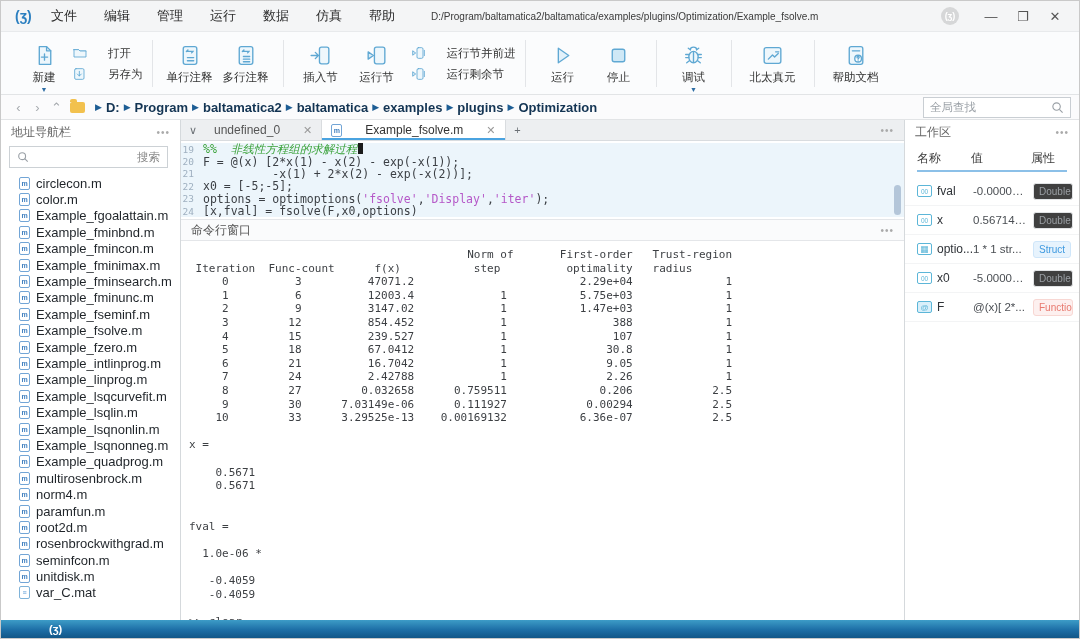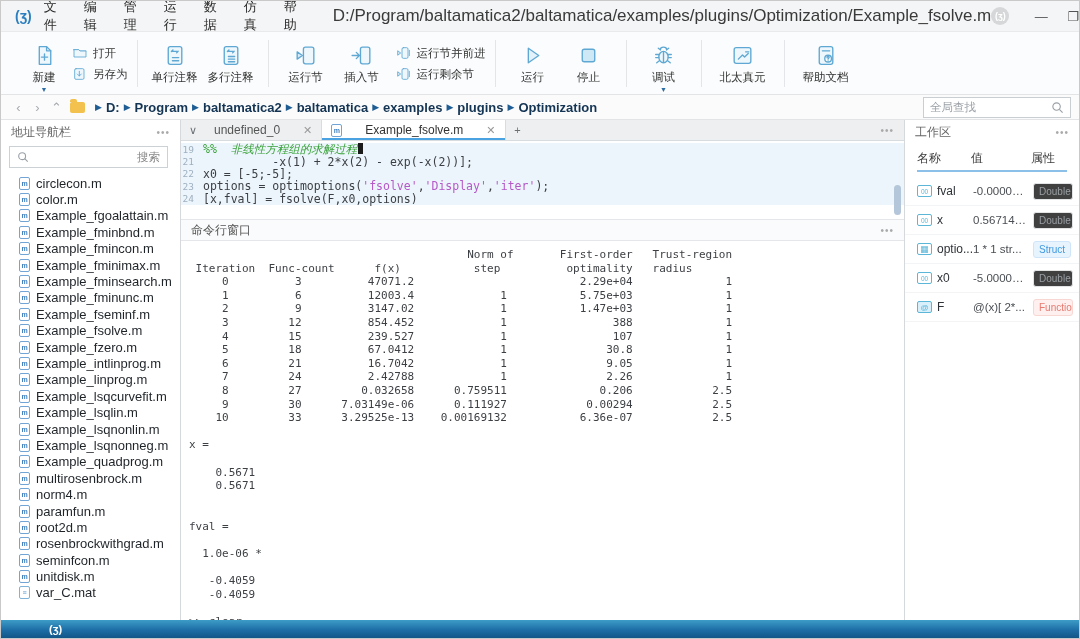--- a/index.html
+++ b/index.html
@@ -6,39 +6,39 @@
   body { font-family: "Liberation Sans", sans-serif; background: #888; }
   #app { width: 1080px; height: 639px; background: #fff; position: relative; overflow: hidden;
          display: flex; flex-direction: column; border: 1px solid #c9c9c9; }
 
   
   .titlebar { height: 30px; background: #f4f5f6; display: flex; align-items: center;
               padding: 0 10px 0 14px; flex: none; }
   .app-logo { color: #2b7fc0; font-weight: bold; font-size: 14px; width: 24px; }
   .menu-bar { display: flex; gap: 27px; margin-left: 12px; }
   .menu-item { font-size: 13px; color: #2c2c2c; cursor: default; }
-  .title-path { font-size: 17px; color: #3a3a3a; margin-left: 36px; white-space: nowrap; }
+  .title-path { font-size: 10px; color: #3a3a3a; margin-left: 36px; white-space: nowrap; }
   .win-controls { margin-left: auto; display: flex; align-items: center; gap: 4px; }
   .win-logo { width: 18px; height: 18px; border-radius: 50%; background: #d6d7d8; color: #fff;
               font-size: 9px; font-weight: bold; display: flex; align-items: center; justify-content: center; margin-right: 14px; }
   .win-btn { width: 28px; height: 22px; display: flex; align-items: center; justify-content: center;
              color: #555; font-size: 13px; }
 
   
   .toolbar { height: 64px; background: #fbfcfd; border-top: 1px solid #e8eaec; border-bottom: 1px solid #e2e4e6;
              display: flex; align-items: stretch; padding: 3px 0 2px 8px; flex: none; }
   .tgroup { display: flex; align-items: center; padding: 0 7px; }
   .tdivider { width: 1px; background: #e3e5e8; margin: 5px 2px; }
   .tbtn-big { width: 56px; display: flex; flex-direction: column; align-items: center; justify-content: center;
               position: relative; height: 100%; }
   .tbtn-big svg { width: 25px; height: 25px; }
   .tbtn-big .tlabel { font-size: 11.5px; color: #333; margin-top: 2px; white-space: nowrap; }
   .caret-down { position: absolute; bottom: -1px; font-size: 7px; color: #2e6da4; }
   .tstack { display: flex; flex-direction: column; justify-content: center; gap: 5px; }
-  .tbtn-small { display: flex; align-items: center; gap: 5px; }
+  .tbtn-small { display: flex; align-items: center; gap: 20px; }
   .tbtn-small svg { width: 16px; height: 16px; }
   .tbtn-small .tlabel { font-size: 11.5px; color: #333; white-space: nowrap; }
 
   
   .navrow { height: 25px; background: #fbfbfc; border-bottom: 1px solid #e2e4e6; display: flex;
             align-items: center; padding: 0 8px; flex: none; }
   .nav-arrow { color: #a7abaf; font-size: 13px; width: 19px; text-align: center; }
   .folder-ic { width: 15px; height: 11px; background: #f2c14e; border-radius: 2px; position: relative; margin: 0 6px 0 4px; }
   .folder-ic::before { content: ""; position: absolute; top: -3px; left: 0; width: 7px; height: 3px;
                        background: #f2c14e; border-radius: 2px 2px 0 0; }
@@ -201,31 +201,31 @@
             <path d="M9.5 8l5 0M9 8.2l1.5-1.5M14 9.5l1.5-1.5"></path>
           <path d="M10 13h6M10 15.5h6M10 18h6"></path>
         </svg>
         <span class="tlabel">多行注释</span>
       </div>
     </div>
     <div class="tdivider"></div>
     <div class="tgroup">
       <div class="tbtn-big">
         <svg viewBox="0 0 24 24" class="ticon">
+          <rect x="11" y="4" width="9" height="16" rx="2" fill="#eef7fc"></rect>
+            <path d="M3 12h7M7 9l3 3-3 3"></path>
+        </svg>
+        <span class="tlabel">插入节</span>
+      </div>
+      <div class="tbtn-big">
+        <svg viewBox="0 0 24 24" class="ticon">
           <rect x="10" y="4" width="10" height="16" rx="2" fill="#eef7fc"></rect>
             <path d="M4 8.5l5 3.5-5 3.5z" fill="#d7ecf8"></path>
         </svg>
         <span class="tlabel">运行节</span>
-      </div>
-      <div class="tbtn-big">
-        <svg viewBox="0 0 24 24" class="ticon">
-          <rect x="11" y="4" width="9" height="16" rx="2" fill="#eef7fc"></rect>
-            <path d="M3 12h7M7 9l3 3-3 3"></path>
-        </svg>
-        <span class="tlabel">插入节</span>
       </div>
       <div class="tstack" style="margin-left:6px;">
         <div class="tbtn-small">
           <svg viewBox="0 0 24 24" class="ticon">
             <rect x="9" y="4" width="9" height="16" rx="2" fill="#eef7fc"></rect>
               <path d="M3 9l4 3-4 3z" fill="#d7ecf8"></path>
               <path d="M20 8v8"></path>
           </svg>
           <span class="tlabel">运行节并前进</span>
         </div>
@@ -471,20 +471,24 @@
         </div>
         <span class="tab-plus">+</span>
         <span class="dots">•••</span>
       </div>
 
       <div class="editor">
         <div>
             <div class="code-line">
               <span class="ln">19</span>
               <span class="code"><span class="tk-comment">%%  非线性方程组的求解过程</span><span class="caret"></span></span>
+            </div>
+            <div class="code-line">
+              <span class="ln">20</span>
+              <span class="code"><span class="tk-plain">F = @(x) [2*x(1) - x(2) - exp(-x(1));</span></span>
             </div>
             <div class="code-line">
               <span class="ln">21</span>
               <span class="code"><span class="tk-plain">          -x(1) + 2*x(2) - exp(-x(2))];</span></span>
             </div>
             <div class="code-line">
               <span class="ln">22</span>
               <span class="code"><span class="tk-plain">x0 = [-5;-5];</span></span>
             </div>
             <div class="code-line">

